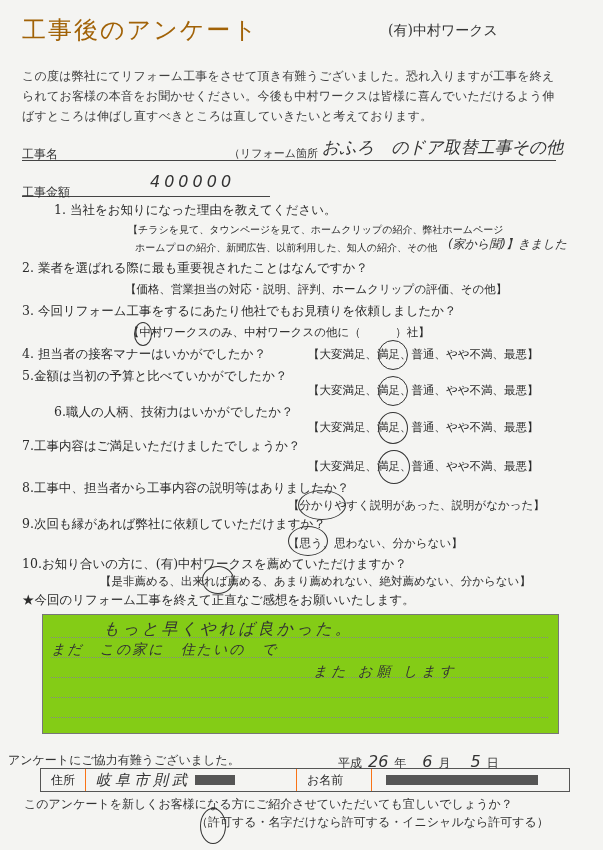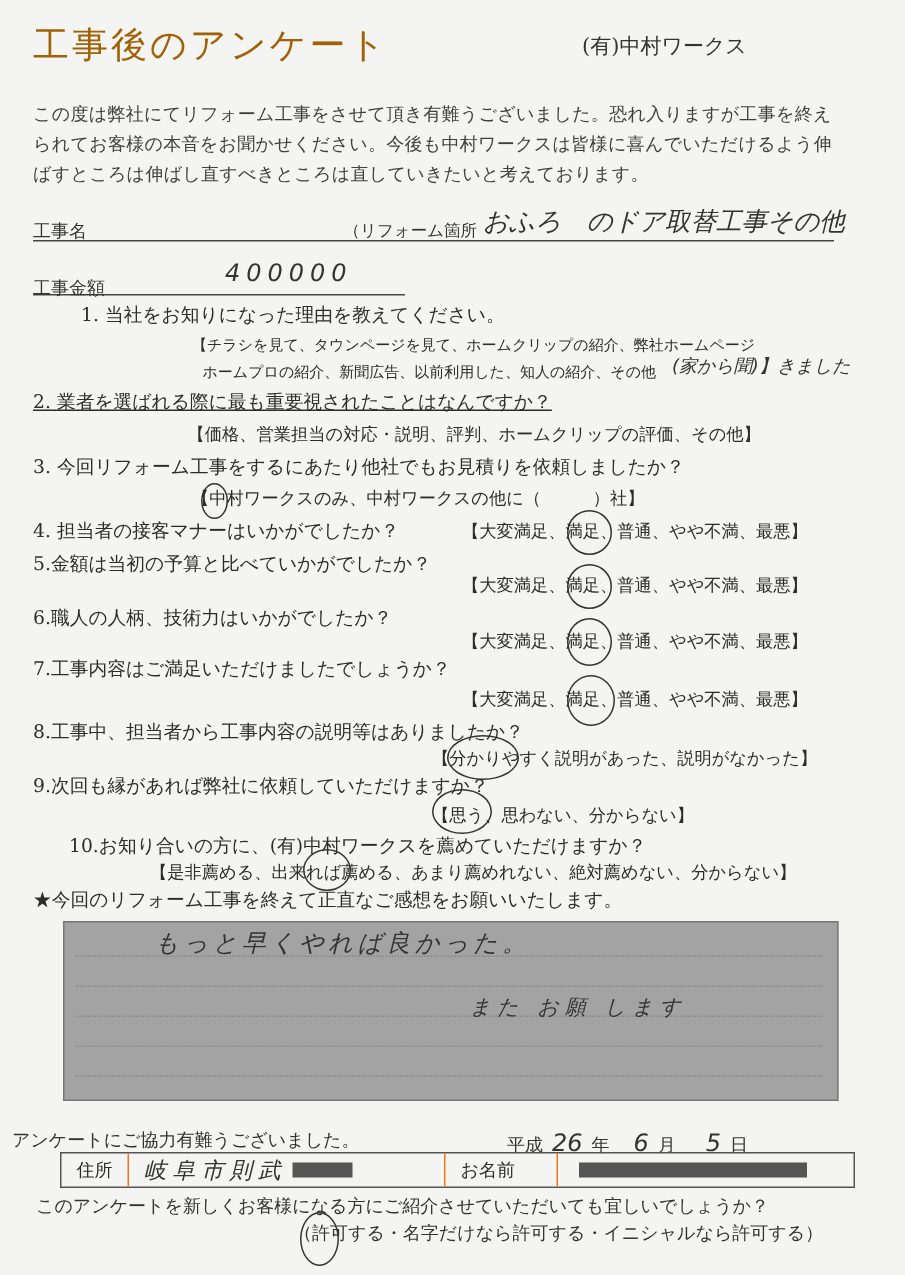--- a/index.html
+++ b/index.html
@@ -18,21 +18,21 @@
     .uline { border-bottom: 1px solid #444; }
     .hand { font-family: "DejaVu Sans", sans-serif; color: #333; font-style: italic; }
     .q { left: 22px; font-size: 12.5px; color: #2c2c2c; }
     .opt { font-size: 11.5px; color: #2c2c2c; }
     .opt-small { font-size: 10px; color: #2c2c2c; }
     .circle {
       position: absolute; border: 1.2px solid #333; border-radius: 50%;
     }
     .comment-box {
       position: absolute; left: 42px; top: 614px; width: 515px; height: 118px;
-      border: 1.5px solid #777; background: #a3a3a3;
+      border: 1.5px solid #777; background: #84cc16;
     }
     .dots {
       position: absolute; left: 8px; right: 10px; border-top: 1px dotted #888;
     }
     .info-table {
       position: absolute; left: 40px; top: 768px; width: 528px; height: 22px;
       border: 1px solid #555; display: flex;
     }
     .info-table .cell { border-right: 1px solid #f97316; height: 22px; display: flex; align-items: center; font-size: 12px; }
     .info-table .cell:last-child { border-right: none; }
@@ -59,21 +59,21 @@
   <span class="abs hand" style="left:128px; top:-8px; font-size:16px; letter-spacing:4px;">400000</span>
 </div>
 
 <div class="abs q" style="top:202px;margin-left:32px;">
   <span>1.</span> <span>当社をお知りになった理由を教えてください。</span>
 </div>
 <div class="abs opt-small" style="left:128px; top:223px;">【チラシを見て、タウンページを見て、ホームクリップの紹介、弊社ホームページ</div>
 <div class="abs opt-small" style="left:135px; top:241px;">ホームプロの紹介、新聞広告、以前利用した、知人の紹介、その他</div>
 <div class="abs hand" style="left:448px; top:236px; font-size:12px;">(家から聞)】きました</div>
 
-<div class="abs q" style="top:260px;text-decoration:underline;">
+<div class="abs q" style="top:260px;">
   <span>2.</span> <span>業者を選ばれる際に最も重要視されたことはなんですか？</span>
 </div>
 <div class="abs opt" style="left:125px; top:282px;">【価格、営業担当の対応・説明、評判、ホームクリップの評価、その他】</div>
 
 <div class="abs q" style="top:303px;">
   <span>3.</span> <span>今回リフォーム工事をするにあたり他社でもお見積りを依頼しましたか？</span>
 </div>
 <div class="abs opt" style="left:128px; top:325px;">【中村ワークスのみ、中村ワークスの他に（　　　）社】</div>
 <div class="circle" style="left:134px; top:322px; width:16px; height:22px;"></div>
 
@@ -82,21 +82,21 @@
 </div>
 <div class="abs opt" style="left:308px; top:347px;">【大変満足、満足、普通、やや不満、最悪】</div>
 <div class="circle" style="left:378px; top:340px; width:28px; height:28px;"></div>
 
 <div class="abs q" style="top:368px;">
   <span>5.</span><span>金額は当初の予算と比べていかがでしたか？</span>
 </div>
 <div class="abs opt" style="left:308px; top:383px;">【大変満足、満足、普通、やや不満、最悪】</div>
 <div class="circle" style="left:378px; top:376px; width:28px; height:28px;"></div>
 
-<div class="abs q" style="top:404px;">
+<div class="abs q" style="top:404px;margin-left:32px;">
   <span>6.</span><span>職人の人柄、技術力はいかがでしたか？</span>
 </div>
 <div class="abs opt" style="left:308px; top:420px;">【大変満足、満足、普通、やや不満、最悪】</div>
 <div class="circle" style="left:378px; top:412px; width:28px; height:30px;"></div>
 
 <div class="abs q" style="top:438px;">
   <span>7.</span><span>工事内容はご満足いただけましたでしょうか？</span>
 </div>
 <div class="abs opt" style="left:308px; top:459px;">【大変満足、満足、普通、やや不満、最悪】</div>
 <div class="circle" style="left:378px; top:450px; width:30px; height:32px;"></div>
@@ -106,35 +106,36 @@
 </div>
 <div class="abs opt" style="left:288px; top:498px;">【分かりやすく説明があった、説明がなかった】</div>
 <div class="circle" style="left:298px; top:490px; width:46px; height:28px;"></div>
 
 <div class="abs q" style="top:516px;">
   <span>9.</span><span>次回も縁があれば弊社に依頼していただけますか？</span>
 </div>
 <div class="abs opt" style="left:288px; top:536px;text-align:center;">【思う、思わない、分からない】</div>
 <div class="circle" style="left:288px; top:526px; width:38px; height:28px;"></div>
 
-<div class="abs q" style="top:556px;margin-left:24px;">
+<div class="abs q" style="top:556px;">
   <span>10.</span><span>お知り合いの方に、(有)中村ワークスを薦めていただけますか？</span>
 </div>
 <div class="abs opt" style="left:100px; top:574px;">【是非薦める、出来れば薦める、あまり薦めれない、絶対薦めない、分からない】</div>
 <div class="circle" style="left:202px; top:566px; width:30px; height:26px;"></div>
 
 <div class="abs q" style="top:592px;">★今回のリフォーム工事を終えて正直なご感想をお願いいたします。</div>
 
 <div class="comment-box">
   <div class="dots" style="top:22px;"></div>
   <div class="dots" style="top:42px;"></div>
   <div class="dots" style="top:62px;"></div>
   <div class="dots" style="top:82px;"></div>
   <div class="dots" style="top:102px;"></div>
   <span class="abs hand" style="left:60px; top:4px; font-size:16px; letter-spacing:3px;">もっと早くやれば良かった。</span>
+  <span class="abs hand" style="left:8px; top:26px; font-size:14px; letter-spacing:2px;">まだ　この家に　住たいの　で</span>
   <span class="abs hand" style="left:270px; top:48px; font-size:14px; letter-spacing:4px;">また お願 します</span>
 </div>
 
 <div class="abs label" style="left:8px; top:752px;">アンケートにご協力有難うございました。</div>
 <div class="abs label" style="left:338px; top:752px; display:flex; gap:6px; align-items:baseline;">
   <span>平成</span>
   <span class="hand" style="font-size:16px;">26</span>
   <span>年</span>
   <span class="hand" style="font-size:16px; margin-left:10px;">6</span>
   <span>月</span>

